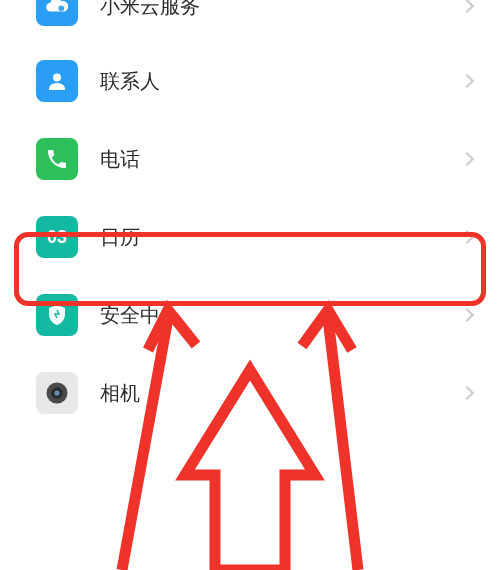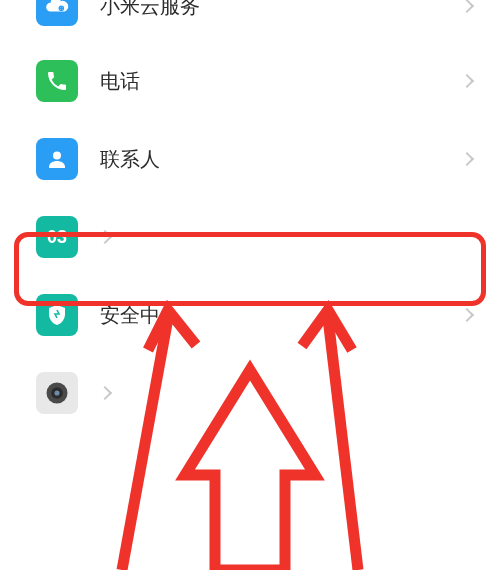--- a/index.html
+++ b/index.html
@@ -84,45 +84,46 @@
           <path fill="#fff" d="M19 18H6a4 4 0 0 1 0-8 5 5 0 0 1 9.6-1.5A4 4 0 0 1 19 18z"></path>
           <circle cx="16" cy="15" r="2" fill="none" stroke="#2a9df4" stroke-width="1.2"></circle>
           <path d="M16 13.5v3M14.5 15h3" stroke="#2a9df4" stroke-width="1.2"></path>
         </svg>
     </div>
     <span class="label">小米云服务</span>
     <span class="chev"></span>
   </div>
 
   <div class="item">
-    <div class="icon-wrap bg-phone">
-      <svg width="24" height="24" viewBox="0 0 24 24">
-          <path fill="#fff" d="M6.6 10.8a15 15 0 0 0 6.6 6.6l2.2-2.2a1 1 0 0 1 1-.25 11.4 11.4 0 0 0 3.6.58 1 1 0 0 1 1 1V20a1 1 0 0 1-1 1A17 17 0 0 1 3 4a1 1 0 0 1 1-1h3.5a1 1 0 0 1 1 1 11.4 11.4 0 0 0 .58 3.6 1 1 0 0 1-.25 1z"></path>
-        </svg>
-    </div>
-    <span class="label">电话</span>
-    <span class="chev"></span>
-  </div>
-
-  <div class="item">
     <div class="icon-wrap bg-contact">
       <svg width="24" height="24" viewBox="0 0 24 24">
           <circle cx="12" cy="8.5" r="4" fill="#fff"></circle>
           <path fill="#fff" d="M4 20c0-4 4-6 8-6s8 2 8 6v1H4z"></path>
         </svg>
     </div>
     <span class="label">联系人</span>
     <span class="chev"></span>
   </div>
 
+  <div class="item">
+    <div class="icon-wrap bg-phone">
+      <svg width="24" height="24" viewBox="0 0 24 24">
+          <path fill="#fff" d="M6.6 10.8a15 15 0 0 0 6.6 6.6l2.2-2.2a1 1 0 0 1 1-.25 11.4 11.4 0 0 0 3.6.58 1 1 0 0 1 1 1V20a1 1 0 0 1-1 1A17 17 0 0 1 3 4a1 1 0 0 1 1-1h3.5a1 1 0 0 1 1 1 11.4 11.4 0 0 0 .58 3.6 1 1 0 0 1-.25 1z"></path>
+        </svg>
+    </div>
+    <span class="label">电话</span>
+    <span class="chev"></span>
+  </div>
+
 
   <div class="item">
     <div class="icon-wrap bg-cal" style="color:#fff;font-weight:600;font-size:18px;">
       <span>03</span>
     </div>
+    <span class="label">日历</span>
     <span class="chev"></span>
   </div>
 
   <div class="item">
     <div class="icon-wrap bg-sec">
       <svg width="24" height="24" viewBox="0 0 24 24">
           <path fill="#fff" d="M12 2 4 5v6c0 5 3.4 9.7 8 11 4.6-1.3 8-6 8-11V5z"></path>
           <path stroke="#14b9a2" stroke-width="1.6" fill="none" d="M12 7l2 4h-4l2 4"></path>
         </svg>
     </div>
@@ -131,20 +132,21 @@
   </div>
 
   <div class="item">
     <div class="icon-wrap bg-cam">
       <svg width="28" height="28" viewBox="0 0 24 24">
           <circle cx="12" cy="12" r="9" fill="#4a4a4a"></circle>
           <circle cx="12" cy="12" r="5" fill="#2b2b2b"></circle>
           <circle cx="12" cy="12" r="2.2" fill="#6a8caa"></circle>
         </svg>
     </div>
+    <span class="label">相机</span>
     <span class="chev"></span>
   </div>
 
 </div>
 
 <div class="highlight"></div>
 
 <svg class="overlay" width="500" height="570" viewBox="0 0 500 570">
 
   <g fill="none" stroke="#ef332b" stroke-width="11" stroke-linecap="butt">

